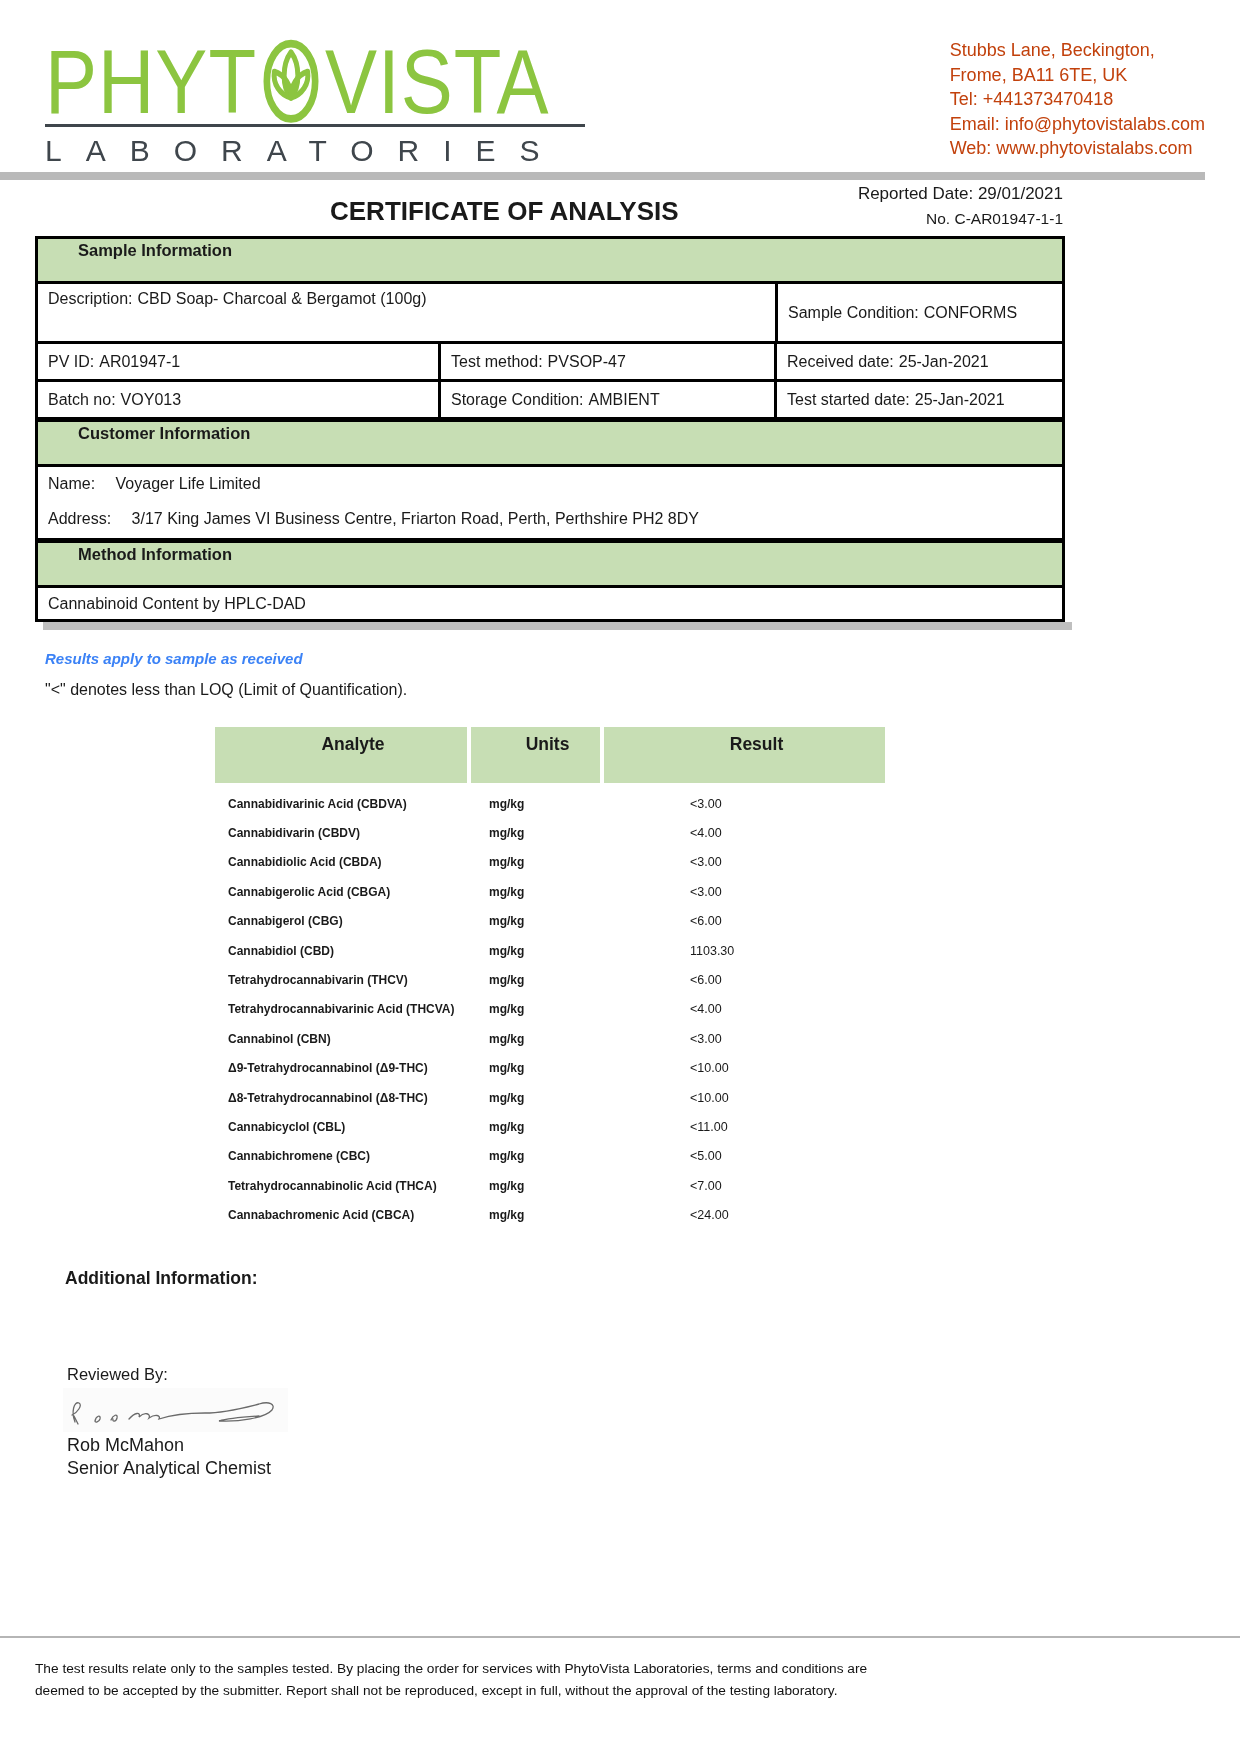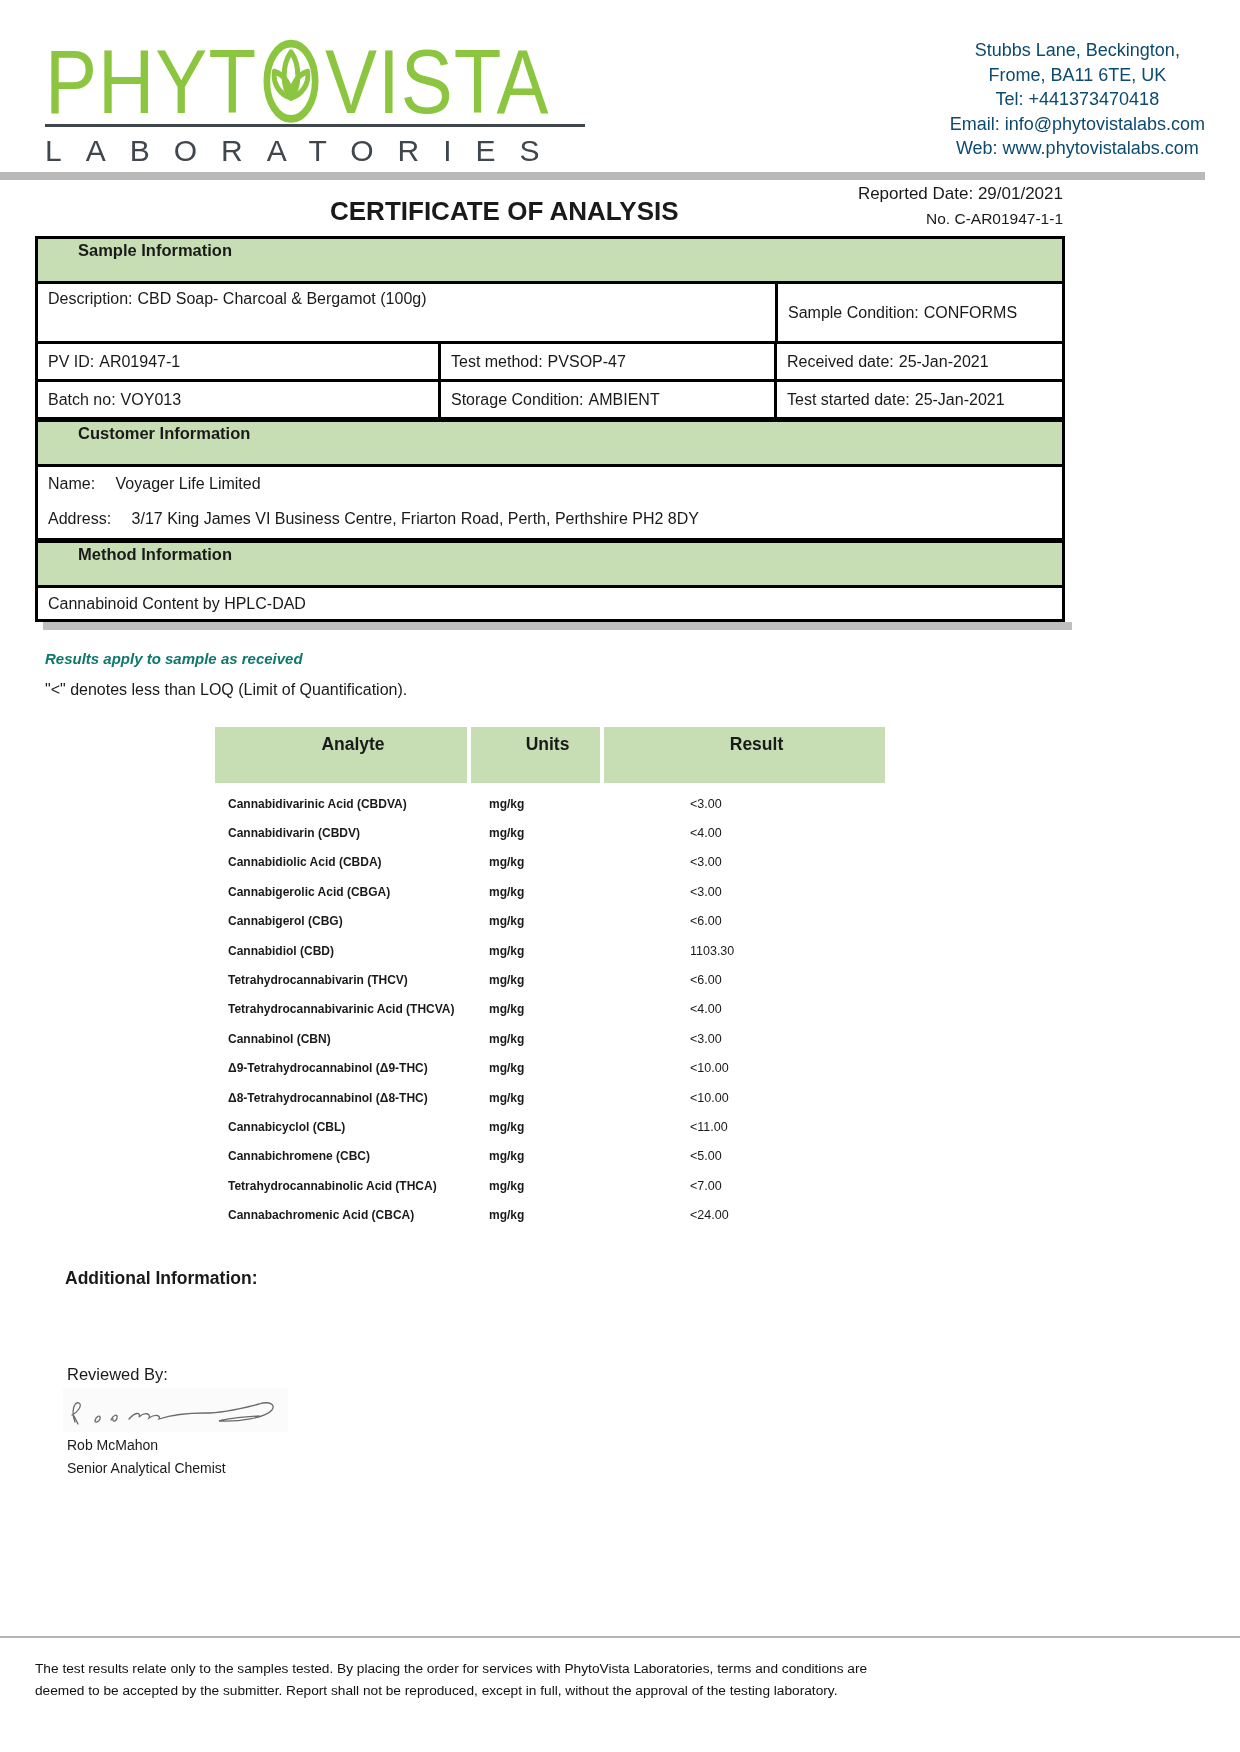--- a/index.html
+++ b/index.html
@@ -8,21 +8,21 @@
   .page { position: relative; width: 1240px; height: 1752px; background: #fff; overflow: hidden; }
 
   
   .header { display: flex; justify-content: space-between; padding: 36px 35px 0 45px; height: 170px; }
   .logo { width: 560px; }
   .logo-word { display: flex; align-items: center; color: #8cc540; font-size: 78px; line-height: 1;
                letter-spacing: 1px; transform: scale(1.0, 1.16); transform-origin: top left; white-space: nowrap; }
   .leaf-o { margin: 0 4px; }
   .logo-rule { width: 540px; height: 3px; background: #3f464c; margin-top: 10px; }
   .logo-sub { font-size: 30px; letter-spacing: 24px; color: #3f464c; margin-top: 7px; white-space: nowrap; }
-  .contact { text-align: center; font-size: 18px; line-height: 24.5px; color: #0c4a6e; padding-top: 2px; }
+  .contact { text-align: left; font-size: 18px; line-height: 24.5px; color: #c2410c; padding-top: 2px; }
 
   .gray-bar-top { width: 1205px; height: 8px; background: #b9b9b9; margin-top: 2px; }
 
   
   .title-section { position: relative; height: 56px; }
   .doc-title { position: absolute; left: 330px; top: 16px; font-size: 26px; font-weight: bold; letter-spacing: 0px; }
   .report-meta { position: absolute; right: 177px; top: 4px; text-align: right; }
   .report-meta .rd { font-size: 17px; }
   .report-meta .no { font-size: 15.5px; margin-top: 6px; }
 
@@ -40,40 +40,40 @@
   .row3 { height: 38px; }
   .lbl { white-space: nowrap; }
   .val { margin-left: 5px; white-space: nowrap; }
   .custbox { border-bottom: 3px solid #000; padding: 8px 10px 10px 10px; height: 74px;
              display: flex; flex-direction: column; justify-content: space-between; font-size: 16px; }
   .custbox .val { margin-left: 16px; }
   .methodbox { padding: 6px 10px; font-size: 16px; height: 31px; display: flex; align-items: center; }
   .gray-bar-shadow { margin-left: 43px; width: 1029px; height: 8px; background: #bfbfbf; }
 
   
-  .note-italic { margin: 20px 0 0 45px; font-size: 15px; font-weight: bold; font-style: italic; color: #0f766e; }
+  .note-italic { margin: 20px 0 0 45px; font-size: 15px; font-weight: bold; font-style: italic; color: #3b82f6; }
   .note-loq { margin: 14px 0 0 45px; font-size: 16px; }
 
   
   .results { margin: 28px 0 0 215px; width: 670px; }
   .rt-grid { display: grid; grid-template-columns: 252px 133px 285px; }
   .rt-head { height: 56px; }
   .rt-head .hcell { background: #c7deb4; font-weight: bold; font-size: 17.5px; text-align: center; padding-top: 7px; padding-left: 24px; }
   .rt-head .hcell + .hcell { border-left: 4px solid #ffffff; }
   .rt-body { margin-top: 6px; }
   .rt-row { height: 29.4px; align-items: center; }
   .rt-analyte { font-weight: bold; font-size: 12px; padding-left: 13px; white-space: nowrap; }
   .rt-units { font-weight: bold; font-size: 12px; padding-left: 22px; }
   .rt-result { font-size: 12.5px; padding-left: 90px; }
 
   
   .additional { margin: 38px 0 0 65px; font-size: 17.5px; font-weight: bold; }
   .reviewed { margin: 76px 0 0 67px; font-size: 16.5px; }
   .sig-wrap { margin: 4px 0 0 63px; width: 225px; height: 44px; background: #fbfbfb; }
-  .sig-name { margin: 2px 0 0 67px; font-size: 14px; line-height: 23px; }
+  .sig-name { margin: 2px 0 0 67px; font-size: 18px; line-height: 23px; }
 
   
   .footer { position: absolute; left: 0; right: 0; top: 1636px; border-top: 2px solid #b5b5b5; }
   .footer-text { margin: 20px 30px 0 35px; font-size: 13.7px; line-height: 21.5px; color: #111; }
 </style>
 </head>
 <body>
 
 <div class="page">
 

